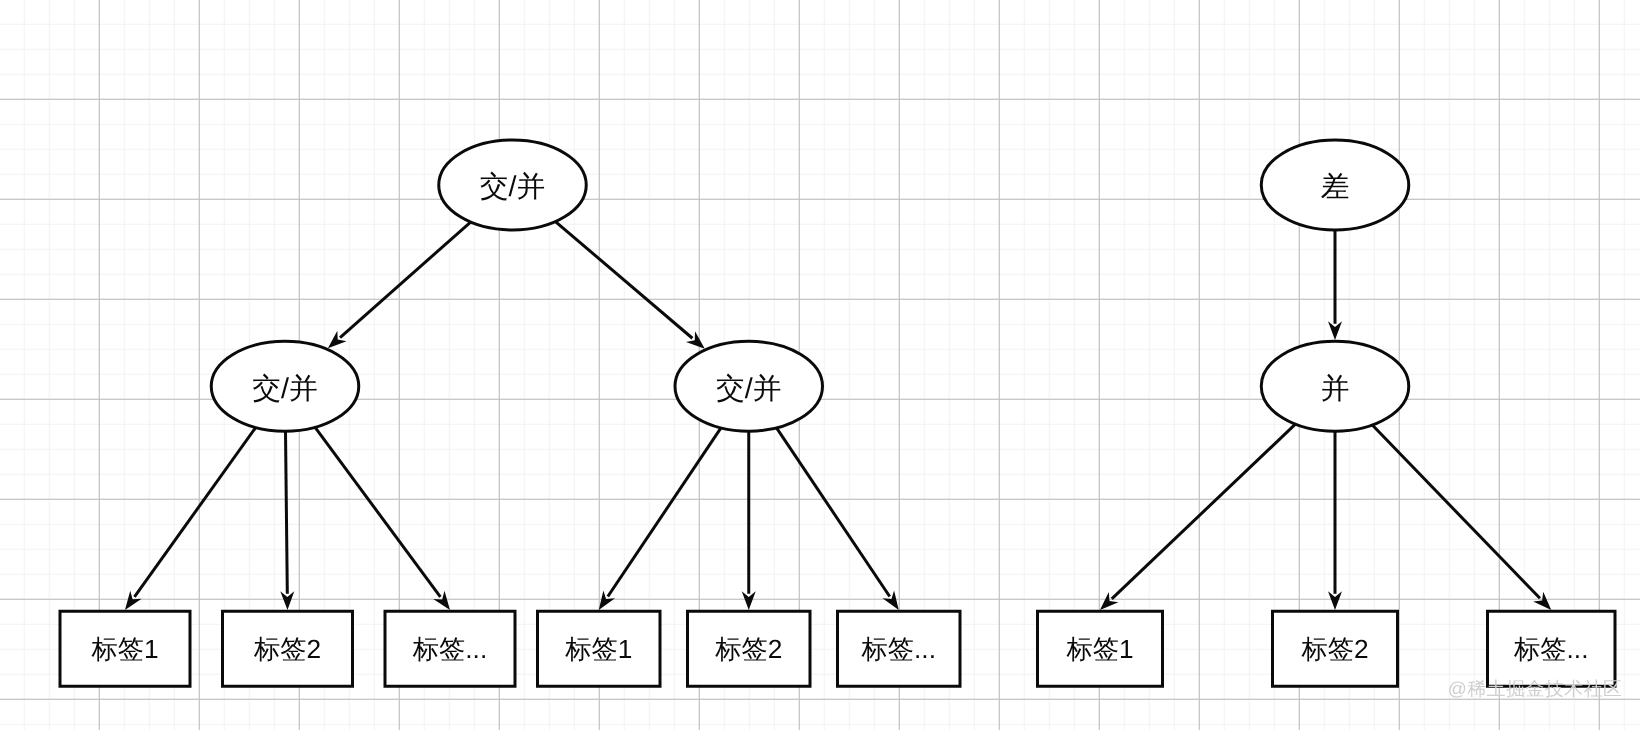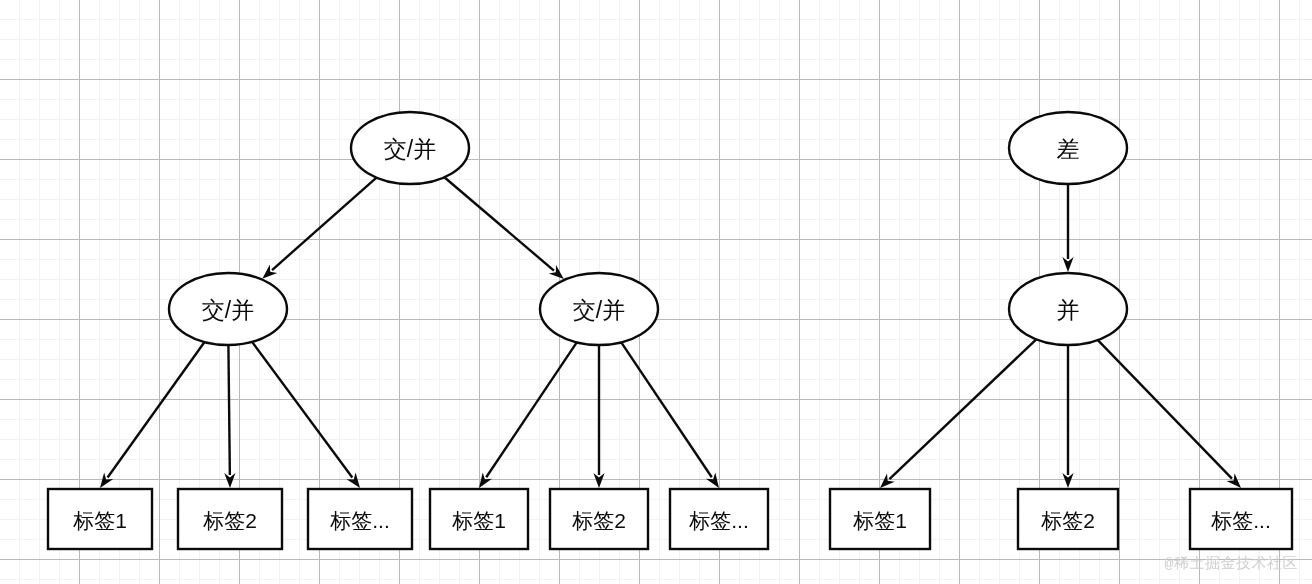--- a/index.html
+++ b/index.html
@@ -60,22 +60,22 @@
   .leaf-label {
     font-family: "Liberation Sans", "DejaVu Sans", sans-serif;
     font-size: 21px;
     fill: #0a0a0a;
     text-anchor: middle;
     dominant-baseline: central;
   }
   #watermark {
     position: absolute;
     right: 14px;
-    bottom: 11px;
-    font-family: Liberation Mono, monospace;
+    bottom: 23px;
+    font-family: Liberation Sans, sans-serif;
     font-size: 15px;
     color: #cfcfcf;
     letter-spacing: 0.5px;
     user-select: none;
     white-space: nowrap;
   }
 </style>
 </head>
 <body>
 

